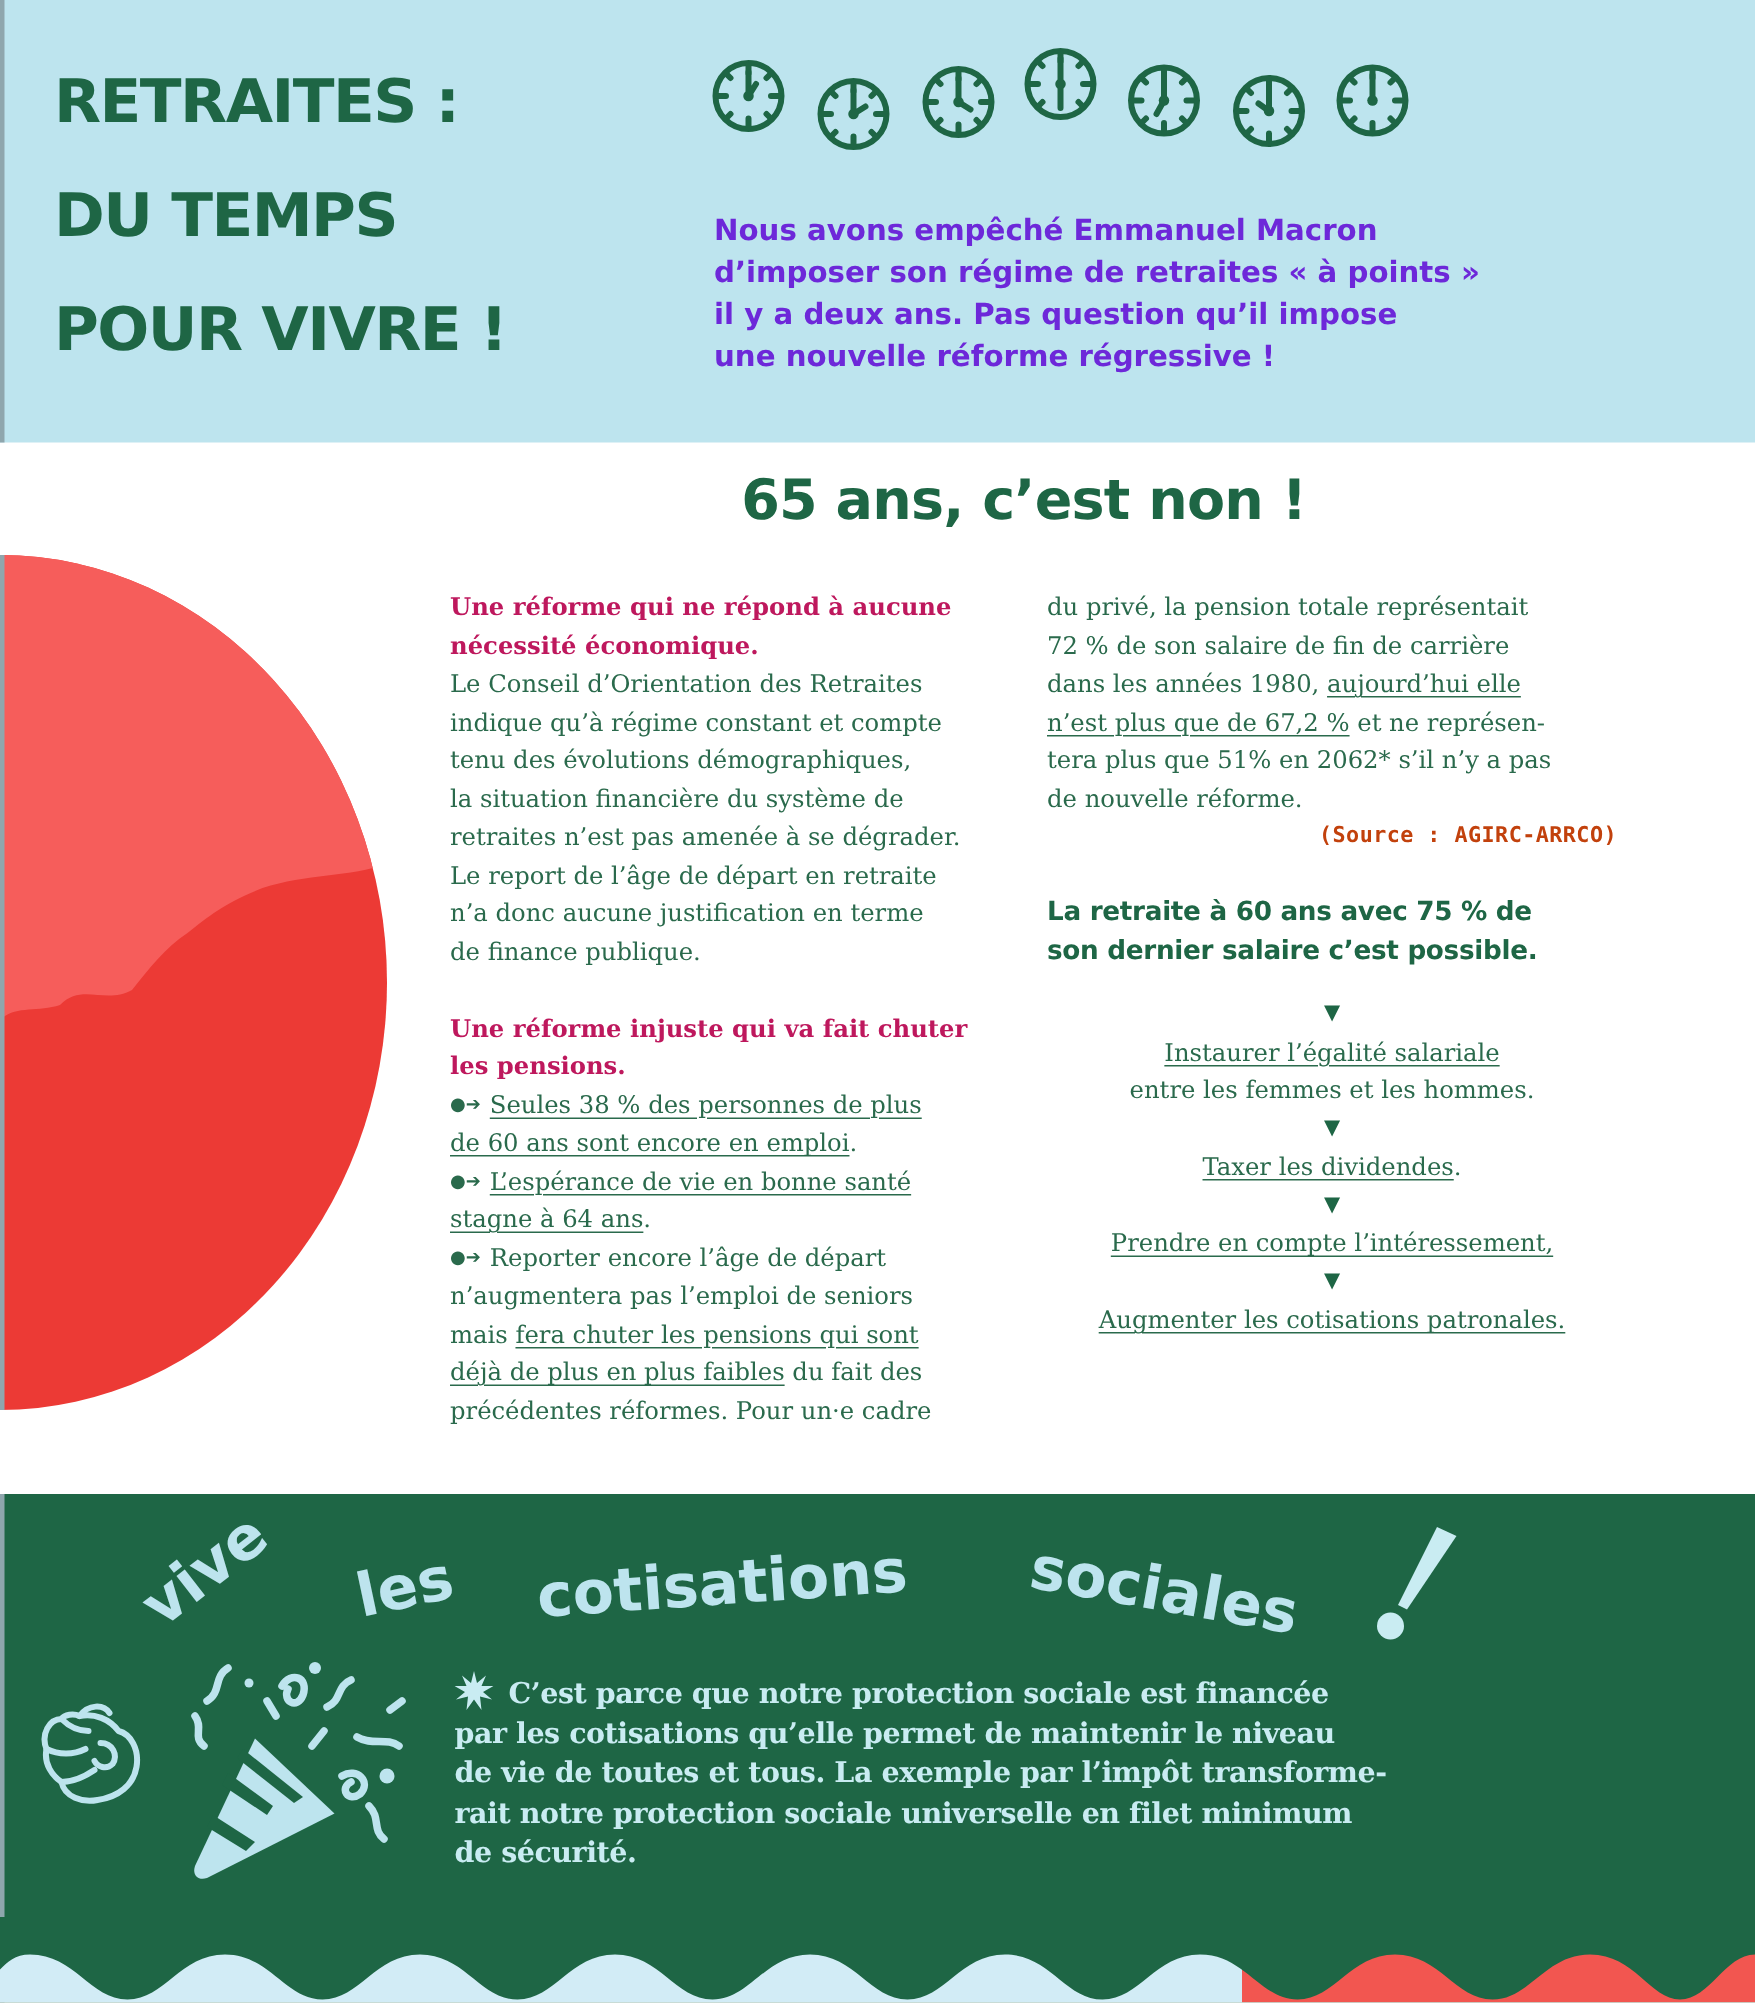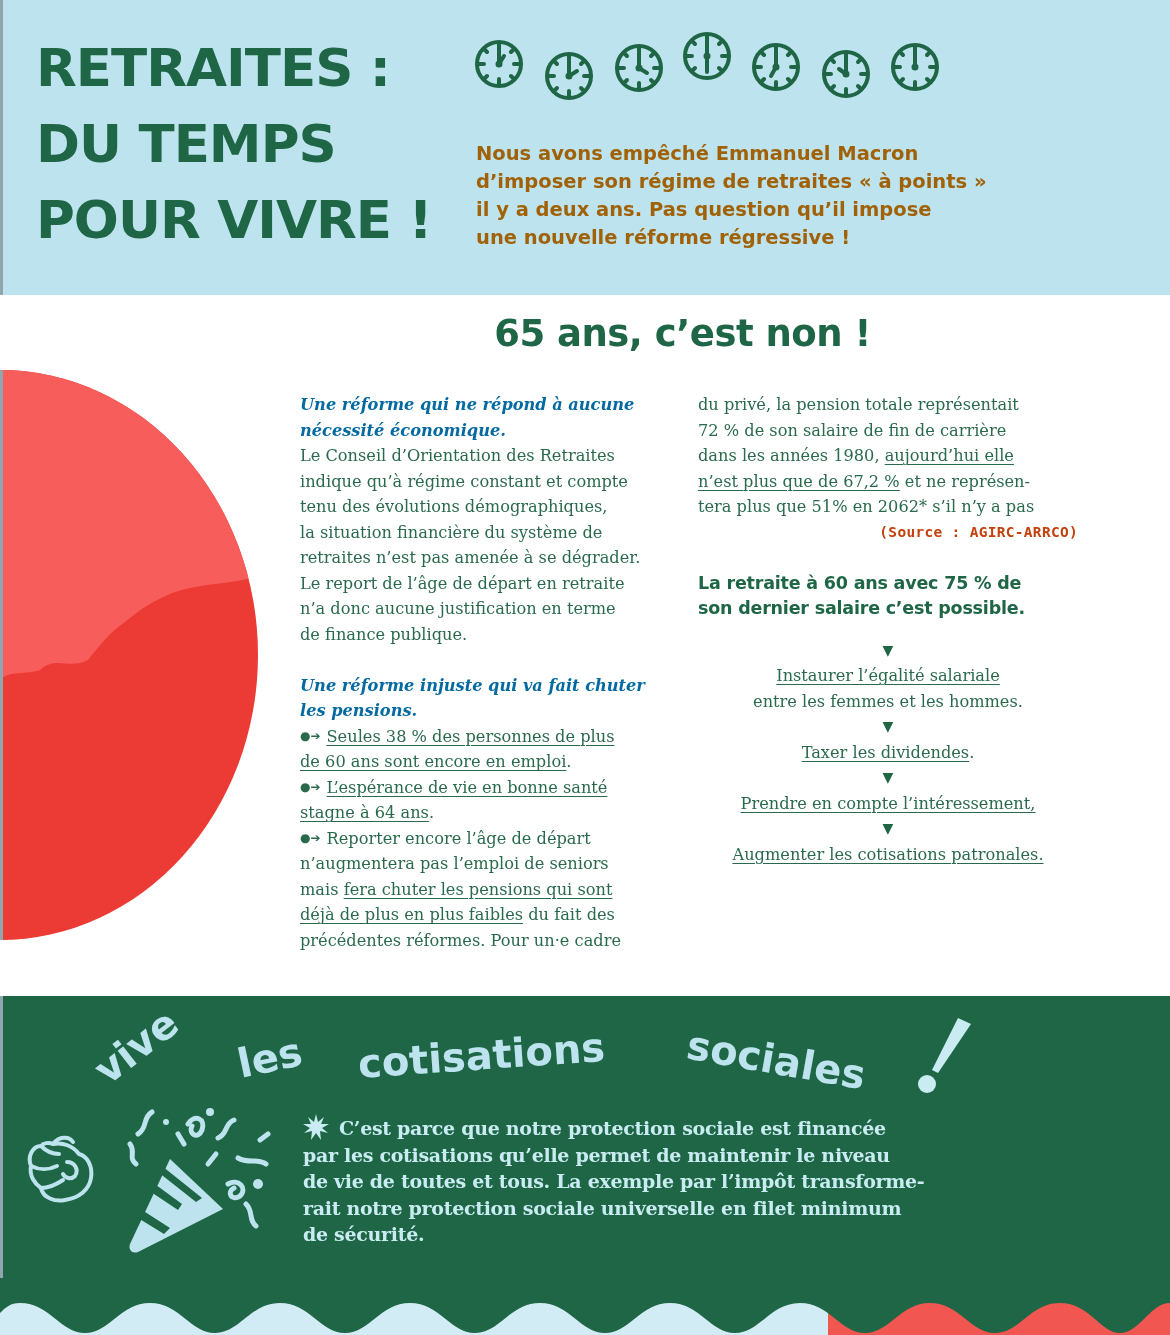--- a/index.html
+++ b/index.html
@@ -8,46 +8,46 @@
 
   
   .header {
     position: absolute; left: 0; top: 0; width: 1170px; height: 295px;
     background: #bde4ee;
     border-left: 3px solid #8fa6ad;
   }
   .title {
     position: absolute; left: 33px; top: 30px;
     font-family: "DejaVu Sans", sans-serif; font-weight: 900;
-    font-size: 52px; line-height: 76px; letter-spacing: -1px;
+    font-size: 40px; line-height: 76px; letter-spacing: -1px;
     color: #1e6645; text-transform: uppercase;
   }
   .title .line { display: block; white-space: nowrap; transform: scaleX(1.02); transform-origin: left; }
   .clocks { position: absolute; left: 470px; top: 30px; width: 480px; height: 80px; }
   .clock { position: absolute; width: 52px; height: 52px; }
   .lede {
     position: absolute; left: 473px; top: 140px; width: 560px;
     font-family: "DejaVu Sans", sans-serif; font-weight: bold;
-    font-size: 19.5px; line-height: 28px; color: #a16207;
+    font-size: 19.5px; line-height: 28px; color: #6d28d9;
   }
   .lede span { display: block; white-space: nowrap; }
 
   
   .red-circle { position: absolute; left: 0; top: 370px; width: 260px; height: 570px; }
   .section-title {
     position: absolute; left: 0; top: 312px; width: 1170px; text-align: center;
     padding-left: 195px;
     font-family: "DejaVu Sans", sans-serif; font-weight: 900; font-size: 37px;
     color: #1e6645; letter-spacing: -0.5px;
   }
   .col { position: absolute; top: 392px; width: 375px; font-size: 16.2px; line-height: 25.5px; color: #2a6a4c; }
   .col-left { left: 300px; }
   .col-right { left: 698px; width: 380px; }
   .col .line { display: block; white-space: nowrap; }
-  .em { font-style: italic; font-weight: bold; color: #0369a1; }
+  .em { font-weight: bold; color: #be185d; }
   .u { text-decoration: underline; text-decoration-thickness: 1px; text-underline-offset: 3px; }
   .mono { font-family: "DejaVu Sans Mono", monospace; font-weight: bold; font-size: 14.5px; letter-spacing: 0.3px; color: #c2410c; text-align: right; }
   .strong-sans { font-family: "DejaVu Sans", sans-serif; font-weight: bold; font-size: 17.5px; color: #1e6645; letter-spacing: -0.2px; }
   .gap { display: block; height: 25.5px; }
   .arrow-bullet { font-family: "DejaVu Sans", sans-serif; font-size: 12px; margin-right: 6px; vertical-align: 2px; }
   .center { text-align: center; }
   .tri { display: block; text-align: center; font-family: "DejaVu Sans", sans-serif; font-size: 14px; line-height: 25.5px; color: #1e6645; }
 
   
   .bottom {
@@ -193,20 +193,21 @@
   <span class="line"><span class="u">déjà de plus en plus faibles</span><span> du fait des</span></span>
   <span class="line">précédentes réformes. Pour un·e cadre</span>
 </div>
 
 <div class="col col-right">
   <span class="line">du privé, la pension totale représentait</span>
   <span class="line">72 % de son salaire de fin de carrière</span>
   <span class="line"><span>dans les années 1980, </span><span class="u">aujourd’hui elle</span></span>
   <span class="line"><span class="u">n’est plus que de 67,2 %</span><span> et ne représen-</span></span>
   <span class="line">tera plus que 51% en 2062* s’il n’y a pas</span>
+  <span class="line">de nouvelle réforme.</span>
   <span class="line mono">(Source : AGIRC-ARRCO)</span>
   <span class="gap"></span>
   <span class="line strong-sans">La retraite à 60 ans avec 75 % de</span>
   <span class="line strong-sans">son dernier salaire c’est possible.</span>
   <span class="gap" style="height:16px"></span>
 
   <span class="tri">▼</span>
   <span class="line center"><span class="u">Instaurer l’égalité salariale</span></span>
   <span class="line center">entre les femmes et les hommes.</span>
 

